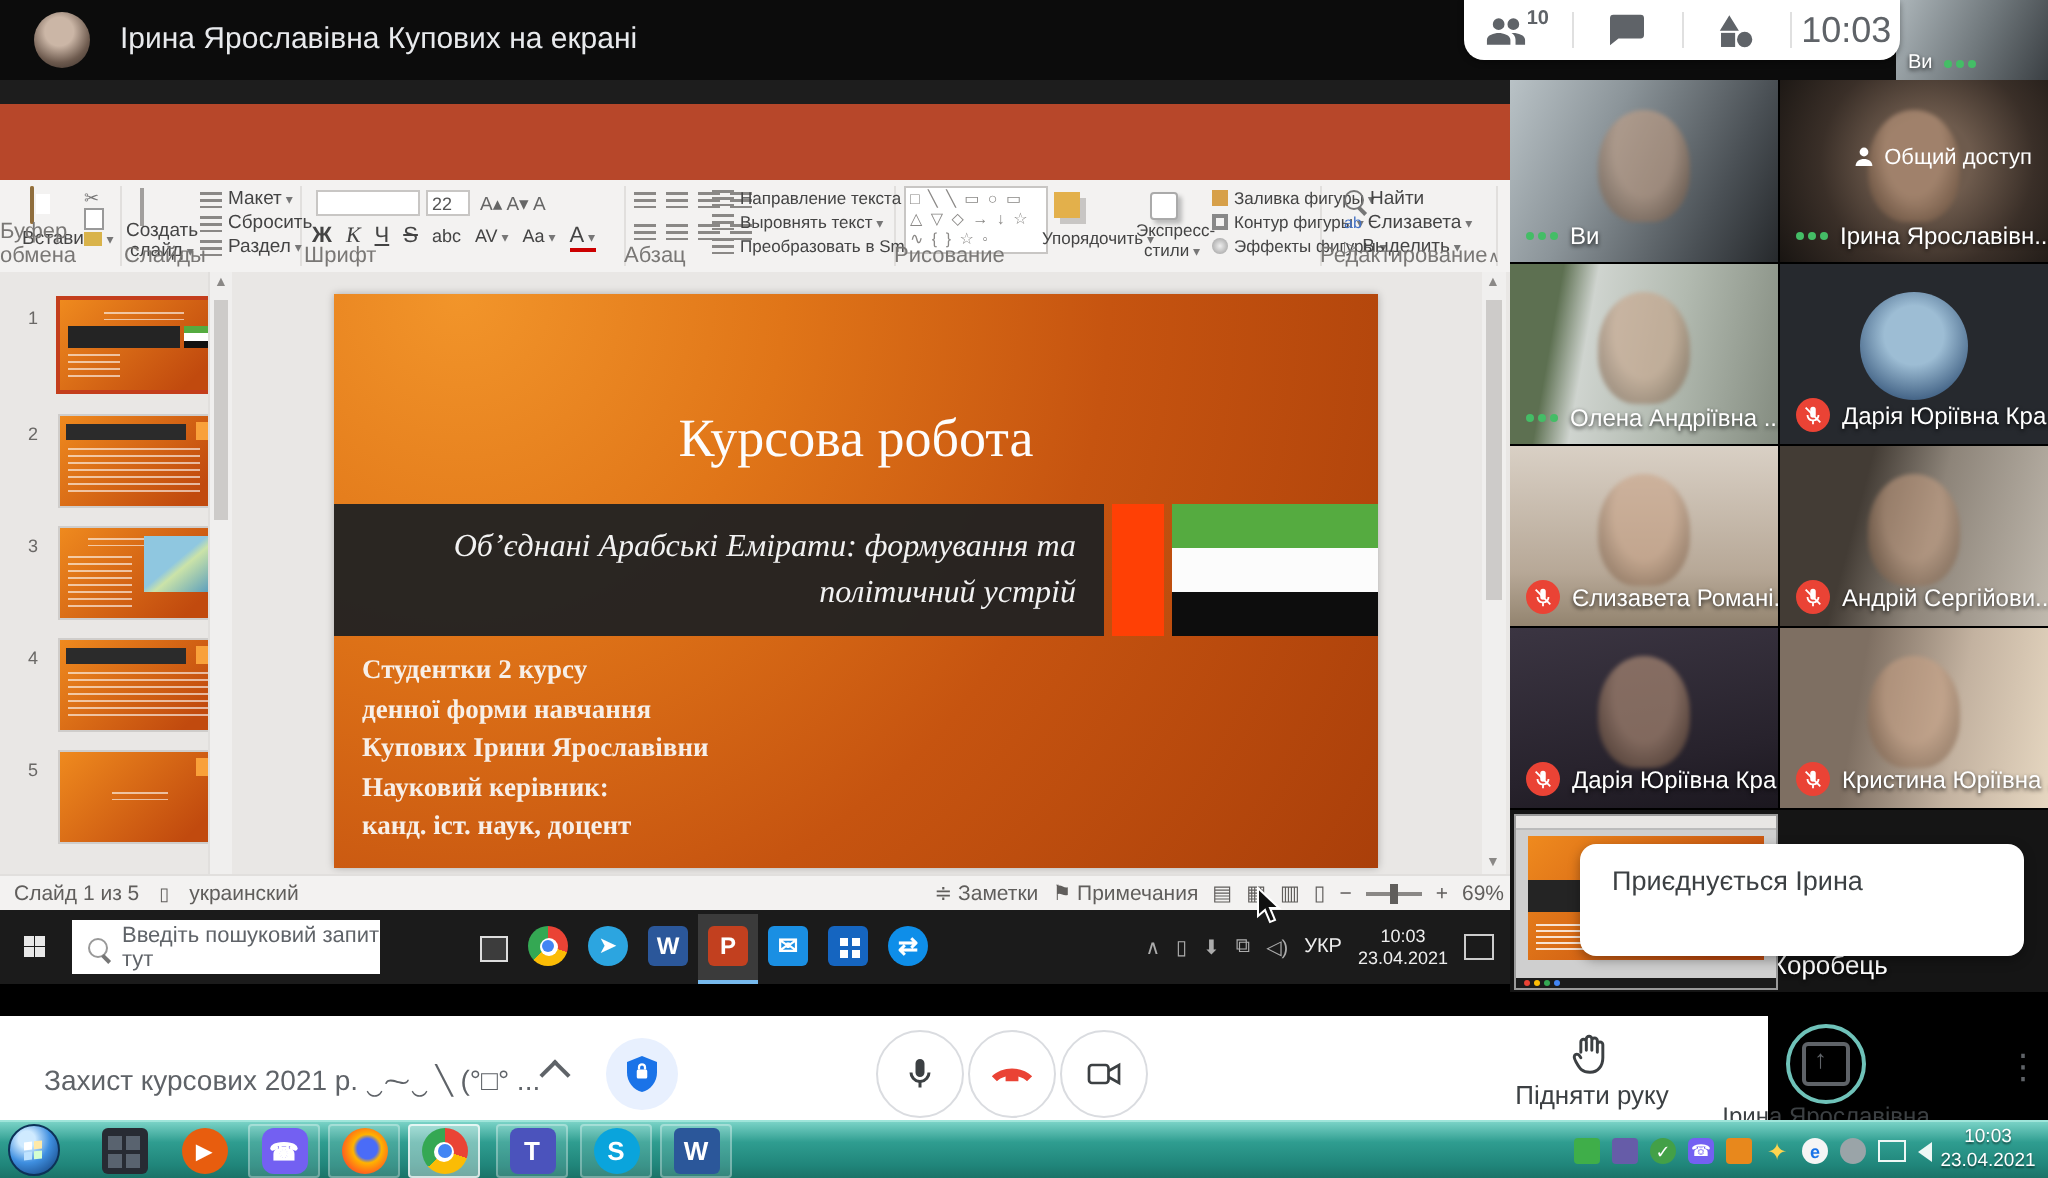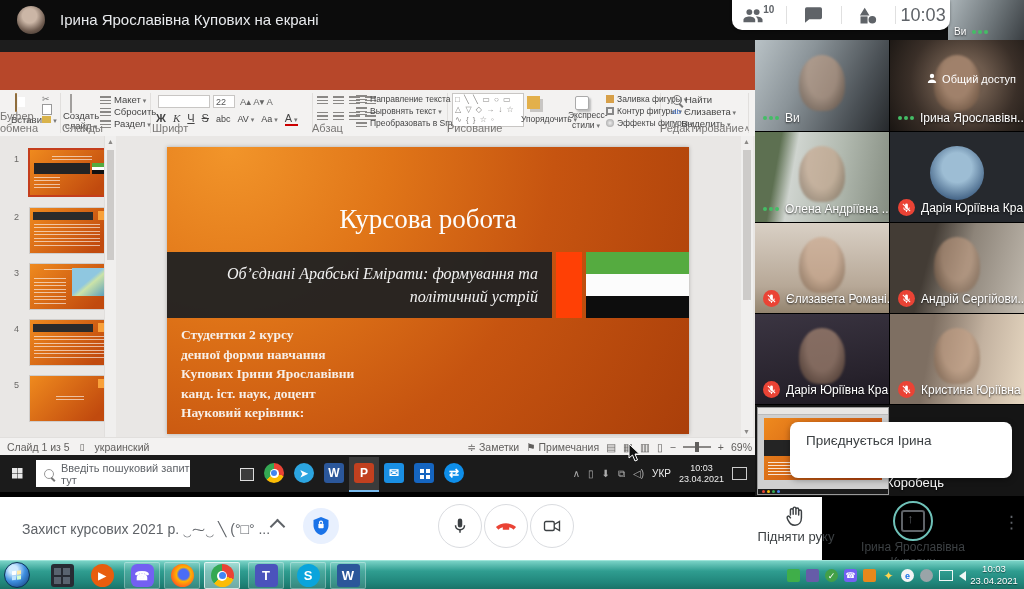--- a/index.html
+++ b/index.html
@@ -140,21 +140,21 @@
   .app20{position:absolute;top:8px;width:20px;height:20px;display:flex;align-items:center;justify-content:center;
          font-size:12px;font-weight:bold;color:#fff;box-sizing:border-box;}
   .slotbg{position:absolute;top:2px;width:30px;height:33px;background:rgba(255,255,255,.14);border-bottom:2px solid #76b9ed;}
   .circ{border-radius:50%;}
   .in-tray{position:absolute;right:8px;top:0;height:37px;display:flex;align-items:center;gap:8px;color:#ddd;}
   .in-tray .g{opacity:.75;font-size:10px;}
   .in-clock{font-size:9px;text-align:center;line-height:11px;color:#eee;}
   .ukr{font-size:10px;color:#eee;}
   .gap-strip{position:absolute;left:0;top:492px;width:755px;height:5px;background:#000;}
   
-  .meet-footer{position:absolute;left:0;top:497px;width:822px;height:63px;background:#fff;text-decoration:underline;}
+  .meet-footer{position:absolute;left:0;top:508px;width:884px;height:63px;background:#fff;text-decoration:underline;}
   .mname{position:absolute;left:22px;top:22px;font-size:14px;color:#5f6368;white-space:nowrap;}
   .chev{position:absolute;left:272px;top:24px;width:9px;height:9px;border-left:2px solid #5f6368;border-top:2px solid #5f6368;transform:rotate(45deg);}
   .shieldc{position:absolute;left:303px;top:11px;width:36px;height:36px;border-radius:50%;background:#e8f0fe;
            display:flex;align-items:center;justify-content:center;}
   .cbtn{position:absolute;top:7px;width:44px;height:44px;border-radius:50%;background:#fff;border:1px solid #dadce0;
         display:flex;align-items:center;justify-content:center;box-sizing:border-box;}
   .hand-label{position:absolute;left:752px;top:32px;width:88px;text-align:center;font-size:13px;color:#3c4043;}
   .hand-ic{position:absolute;left:784px;top:8px;}
   .present-btn{position:absolute;left:893px;top:4px;width:40px;height:40px;border-radius:50%;border:2px solid #6fc2b9;
                display:flex;align-items:center;justify-content:center;box-sizing:border-box;}
@@ -561,22 +561,22 @@
     <div class="redblk"></div>
     <div class="flag">
         <div class="g"></div>
         <div class="w"></div>
         <div class="b"></div>
       </div>
     <div class="info">
       <div>Студентки 2 курсу</div>
       <div>денної форми навчання</div>
       <div>Купових Ірини Ярославівни</div>
+      <div>Науковий керівник:</div>
       <div>канд. іст. наук, доцент</div>
-      <div>Науковий керівник:</div>
     </div>
   </div>
 
   <div class="statusbar">
     <div class="left">
       <span>Слайд 1 из 5</span>
       <span style="font-size:9px">▯</span>
       <span>украинский</span>
     </div>
     <div class="right">

